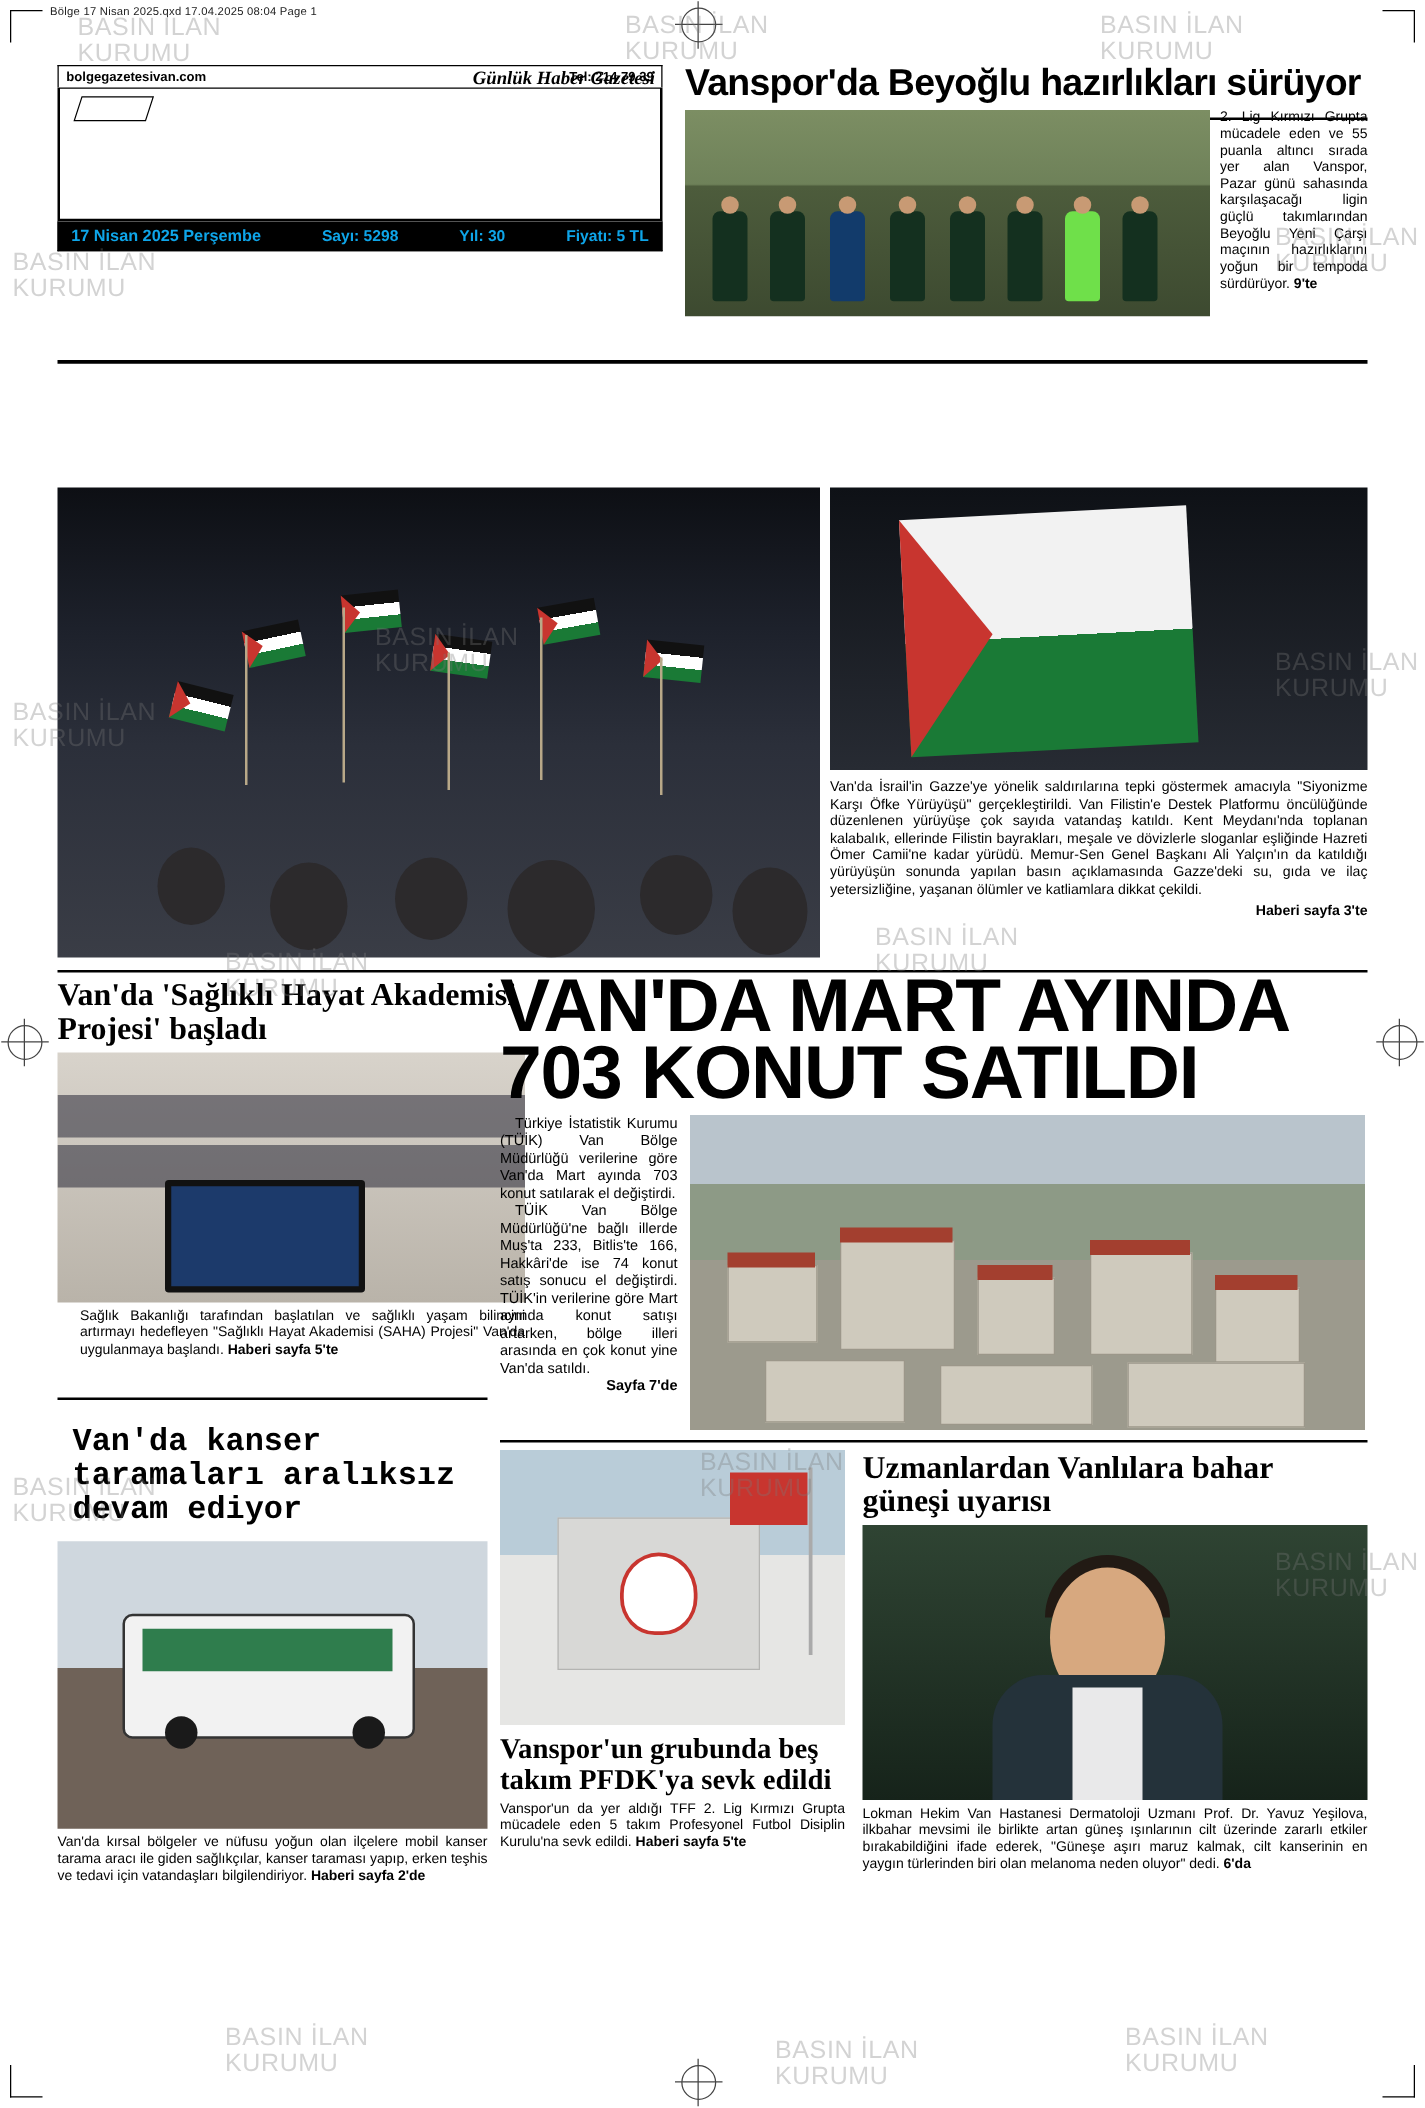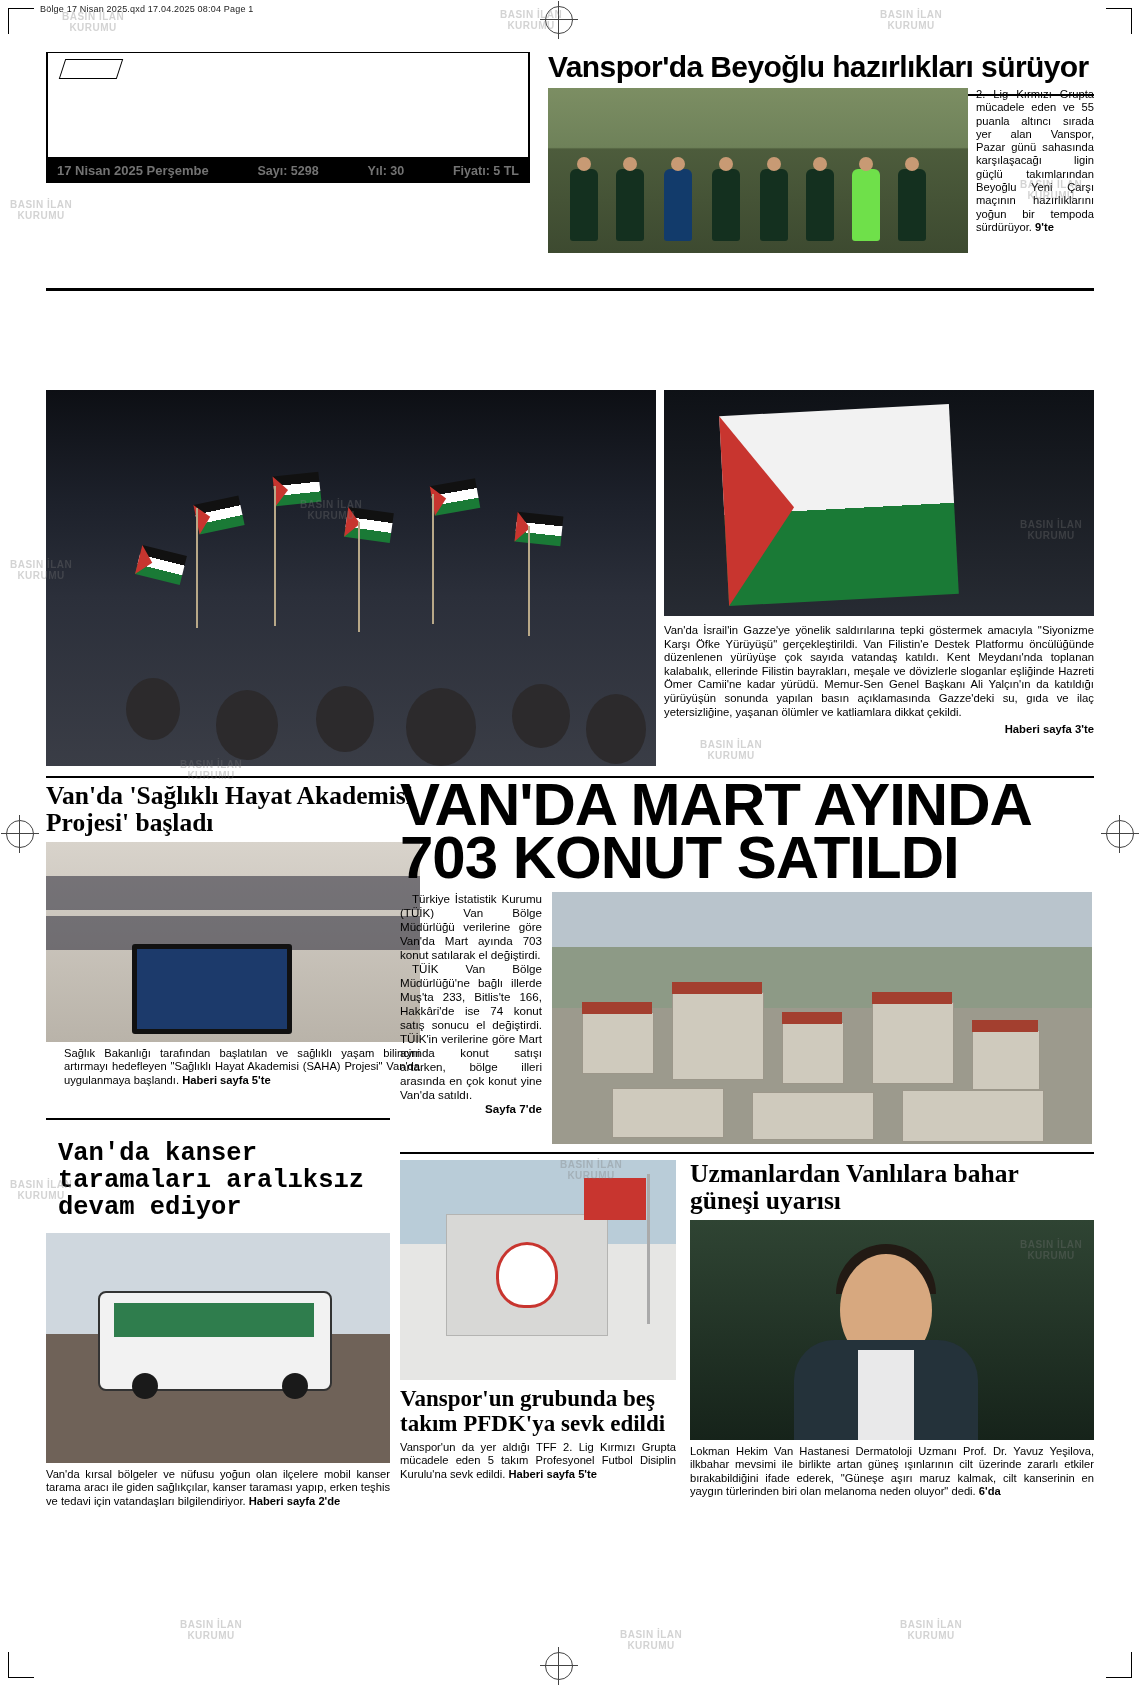--- a/index.html
+++ b/index.html
@@ -9,32 +9,32 @@
 
   
   .cropmark{position:absolute;background:#000;}
   .reg{position:absolute;width:26px;height:26px;border-radius:50%;border:1px solid #444;}
   .reg:before{content:"";position:absolute;left:12px;top:-6px;width:1px;height:38px;background:#444;}
   .reg:after{content:"";position:absolute;top:12px;left:-6px;height:1px;width:38px;background:#444;}
 
   .slugline{position:absolute;left:40px;top:4px;font-size:9px;color:#222;letter-spacing:.2px;}
 
   
-  .wm{position:absolute;font-size:10px;font-weight:bold;color:rgba(120,120,120,.33);line-height:1.05;letter-spacing:.5px;pointer-events:none;text-align:center;}
+  .wm{position:absolute;font-size:20px;font-weight:normal;color:rgba(120,120,120,.33);line-height:1.05;letter-spacing:.5px;pointer-events:none;text-align:left;}
   .wm span{display:block;}
 
   
   .masthead{position:absolute;left:46px;top:52px;width:484px;}
   .mh-top{display:flex;align-items:center;justify-content:space-between;border:1px solid #000;border-bottom:none;padding:3px 6px 2px 6px;height:18px;box-sizing:border-box;}
   .mh-url{font-size:10.5px;font-weight:bold;}
   .mh-tel{font-size:10.5px;font-weight:bold;}
   .mh-slogan{position:absolute;right:6px;top:3px;font-size:15px;font-style:italic;font-weight:bold;font-family:"Liberation Serif",serif;}
   .mh-logo{border:2px solid #000;border-top:1px solid #000;height:104px;display:flex;align-items:center;justify-content:center;position:relative;overflow:hidden;background:#fff;}
   .mh-logo-text{font-family:"Liberation Sans",sans-serif;font-weight:bold;font-size:104px;line-height:84px;letter-spacing:-2px;-webkit-text-stroke:2px #000;color:#fff;text-shadow:3px 3px 0 #000;}
-  .mh-bottom{border:1px solid #000;border-top:none;background:#000;color:#737373;display:flex;align-items:center;justify-content:space-between;padding:4px 10px;font-size:12.5px;font-weight:bold;gap:48px;}
+  .mh-bottom{border:1px solid #000;border-top:none;background:#000;color:#0ea5e9;display:flex;align-items:center;justify-content:space-between;padding:4px 10px;font-size:12.5px;font-weight:bold;gap:48px;}
   .mh-bottom .date{font-size:13px;}
   .mh-logo .flagstripe{position:absolute;left:14px;top:6px;width:56px;height:18px;background:#fff;border:1px solid #000;transform:skewX(-18deg);}
 
   
   .hl{font-family:"Liberation Sans",sans-serif;font-weight:bold;line-height:1.0;}
   .hl-serif{font-family:"Liberation Serif",serif;font-weight:bold;}
   .ref{font-weight:bold;}
   .photo{background:#9aa3a8;overflow:hidden;position:relative;border:0;}
   .rule{background:#000;position:absolute;}
 
@@ -140,20 +140,25 @@
   <div class="cropmark" style="right:8px;bottom:8px;width:26px;height:1px;"></div>
   <div class="cropmark" style="right:8px;bottom:8px;width:1px;height:26px;"></div>
   <div class="reg" style="left:545px;top:6px;"></div>
   <div class="reg" style="left:545px;bottom:6px;"></div>
   <div class="reg" style="left:6px;top:820px;"></div>
   <div class="reg" style="right:6px;top:820px;"></div>
 
   <div class="slugline">Bölge 17 Nisan 2025.qxd  17.04.2025  08:04  Page 1</div>
 
   <div class="masthead">
+    <div class="mh-top">
+      <span class="mh-url">bolgegazetesivan.com</span>
+      <span class="mh-tel">Tel: 214 79 39</span>
+      <span class="mh-slogan">Günlük Haber Gazetesi</span>
+    </div>
     <div class="mh-logo">
       <div class="flagstripe"></div>
     </div>
     <div class="mh-bottom">
       <span class="date">17 Nisan 2025 Perşembe</span>
       <span>Sayı: 5298</span>
       <span>Yıl: 30</span>
       <span>Fiyatı: 5 TL</span>
     </div>
   </div>

